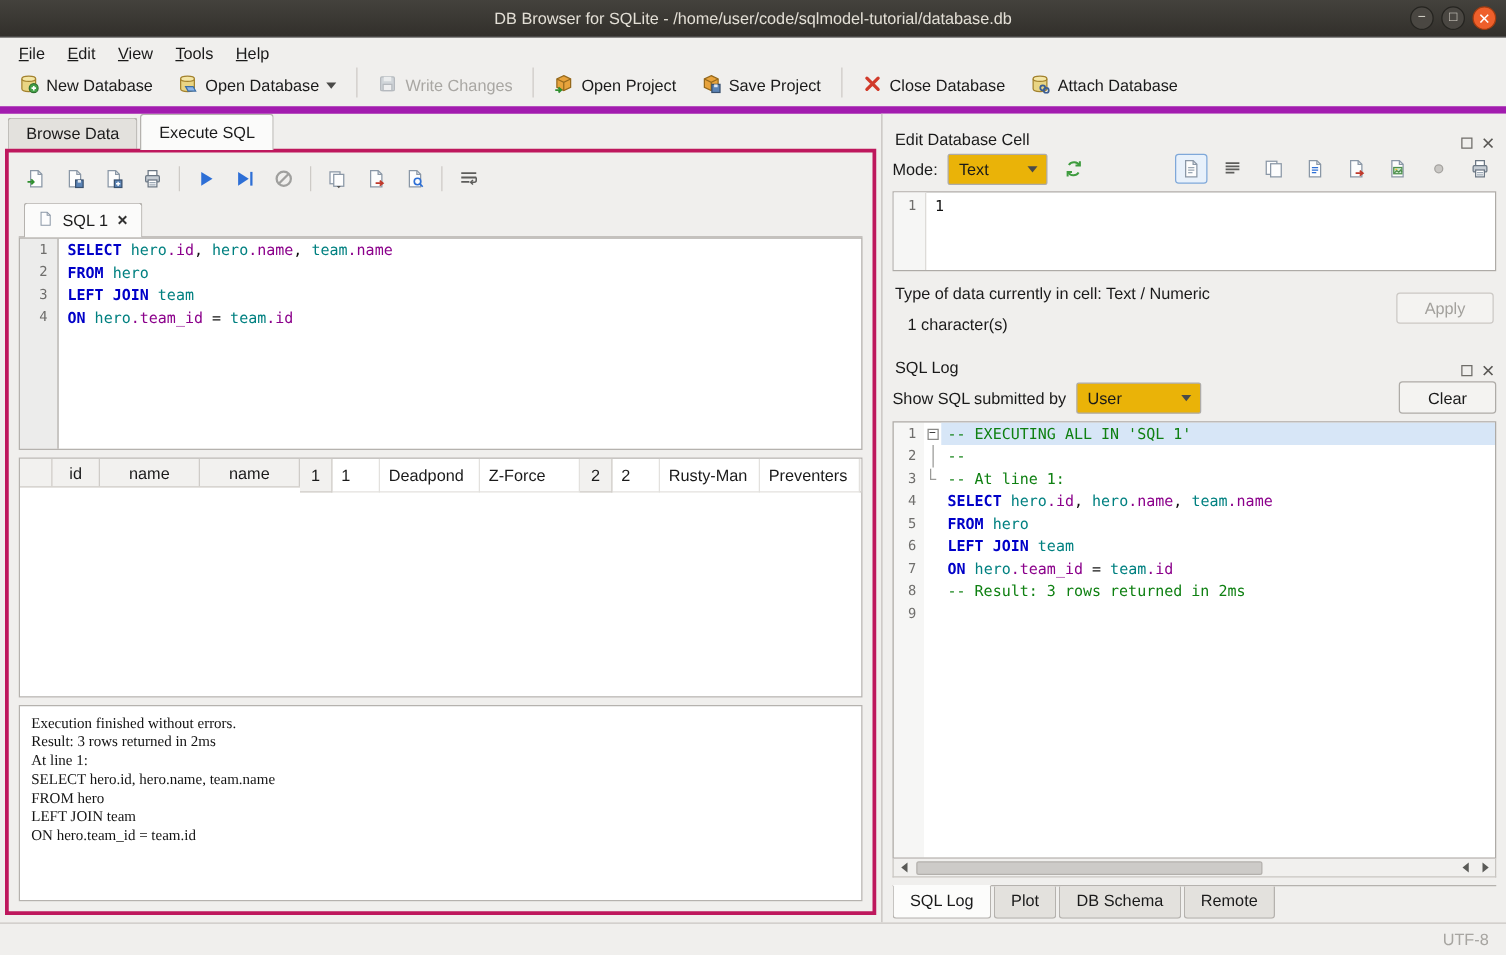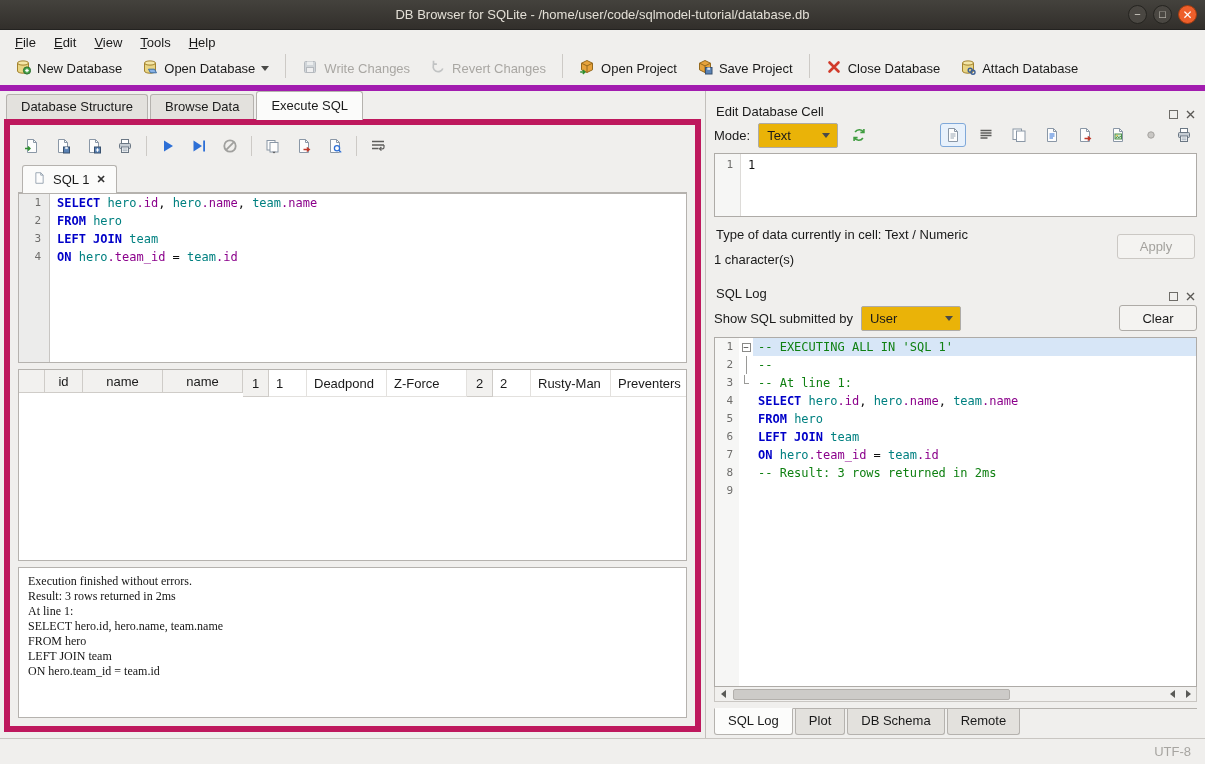--- a/index.html
+++ b/index.html
@@ -31,21 +31,21 @@
   
   .main{flex:1;display:flex;min-height:0}
   .left{width:705px;flex:none;display:flex;flex-direction:column;min-height:0}
   .right{flex:1;border-left:1px solid #c2bfbb;display:flex;flex-direction:column;min-height:0;padding:4px 8px 0 8px;background:#f0efed}
 
   
   .main-tabs{height:29px;display:flex;align-items:flex-end;padding-left:6px;flex:none}
   .mtab{height:26px;padding:4px 14px;background:#e3e1dd;border:1px solid #b5b2ae;border-bottom:none;border-radius:3px 3px 0 0;margin-right:2px;white-space:nowrap}
   .mtab.active{height:29px;background:#fbfbfa;position:relative;z-index:3;padding-top:6px}
 
-  .left-frame{flex:1;margin:-1px 4px 6px 4px;border:6px solid #be185d;background:#f0efed;padding:6px 8px 8px 8px;display:flex;flex-direction:column;min-height:0;position:relative;z-index:1}
+  .left-frame{flex:1;margin:-1px 4px 6px 4px;border:3px solid #be185d;background:#f0efed;padding:6px 8px 8px 8px;display:flex;flex-direction:column;min-height:0;position:relative;z-index:1}
 
   
   .sql-toolbar{height:30px;display:flex;align-items:center;gap:11px;padding:0 4px;flex:none}
   .sicon-btn{width:20px;height:20px;display:flex;align-items:center;justify-content:center}
   .ssep{width:1px;height:20px;background:#cdcac6}
 
   .sql-tabbar{height:30px;display:flex;align-items:flex-end;border-bottom:1px solid #b5b2ae;margin-top:2px;flex:none}
   .sql-tab{display:flex;align-items:center;gap:7px;background:#fbfbfa;border:1px solid #b5b2ae;border-bottom:none;border-radius:3px 3px 0 0;padding:5px 10px;margin-left:4px;margin-bottom:-1px}
 
   
@@ -94,21 +94,21 @@
   .icon-btn{width:26px;height:24px;display:flex;align-items:center;justify-content:center;border-radius:3px;border:1px solid transparent}
   .icon-btn.checked{border:1px solid #7fa8d9;background:#e8f1fb}
   .icon-group{margin-left:auto;display:flex;gap:7px;align-items:center}
 
   .cell-editor{height:64px;border:1px solid #aeaba7;background:#fff;display:flex;font-family:"DejaVu Sans Mono","Liberation Mono",monospace;font-size:12px;margin-top:2px;flex:none}
   .ce-gutter{width:26px;flex:none;background:#f6f6f5;border-right:1px solid #dddbd8;text-align:right;padding:4px 7px 0 0;color:#6f6e6c;font-size:11px}
   .ce-content{padding:4px 7px;color:#111}
 
   .info-block{position:relative;height:52px;margin-top:8px;flex:none}
   .info-line1{position:absolute;left:2px;top:2px}
-  .info-line2{position:absolute;left:0;top:27px}
+  .info-line2{position:absolute;left:12px;top:27px}
   .apply-btn{position:absolute;right:2px;top:9px;width:78px;height:25px;background:#f4f3f1;border:1px solid #cbc8c4;border-radius:3px;color:#a3a19d;display:flex;align-items:center;justify-content:center}
 
   .filter-row{height:34px;display:flex;align-items:center;gap:8px;flex:none}
   .clear-btn{margin-left:auto;width:78px;height:26px;background:#f4f3f1;border:1px solid #aeaba7;border-radius:3px;display:flex;align-items:center;justify-content:center}
 
   .log{flex:1;border:1px solid #aeaba7;background:linear-gradient(90deg,#f6f6f5 0 24px,#fff 24px);margin-top:2px;min-height:0}
   .log .gutter-num{width:24px;padding-right:6px}
   .fold{width:14px;flex:none;display:flex;align-items:center;justify-content:center}
   .foldbox{width:9px;height:9px;border:1px solid #8a8a88;background:#fff;font-size:9px;line-height:7px;text-align:center;color:#333}
   .foldline{width:1px;height:18px;background:#9a9a98}
@@ -169,27 +169,20 @@
       </div>
       <div class="tb-sep"></div>
       <div class="tb-btn disabled">
         <span><svg width="16" height="16" viewBox="0 0 16 16">
             <rect x="2.5" y="2.5" width="11" height="11" rx="1" fill="#aab6c2" stroke="#6e7a86"></rect>
             <rect x="5" y="2.5" width="6" height="3.5" fill="#e6ebf0"></rect>
             <rect x="4.5" y="8.5" width="7" height="5" fill="#eef1f4" stroke="#6e7a86"></rect>
           </svg></span>
         <span class="lbl">Write Changes</span>
       </div>
-      <div class="tb-btn disabled">
-        <span><svg width="16" height="16" viewBox="0 0 16 16">
-            <path d="M12.8 9.5A5 5 0 114.2 4.6" fill="none" stroke="#8a8e92" stroke-width="1.7"></path>
-            <path d="M3.5 1.8v3.4h3.4" fill="none" stroke="#8a8e92" stroke-width="1.7"></path>
-          </svg></span>
-        <span class="lbl">Revert Changes</span>
-      </div>
       <div class="tb-sep"></div>
       <div class="tb-btn">
         <span><svg width="16" height="16" viewBox="0 0 16 16">
             <path d="M8 1.5l5.5 2.7v6.6L8 13.5 2.5 10.8V4.2z" fill="#e7a33c" stroke="#96691c"></path>
             <path d="M2.5 4.2L8 6.9l5.5-2.7M8 6.9v6.6" fill="none" stroke="#96691c"></path>
             <path d="M1.2 13h5M3.8 11l2.2 2-2.2 2" stroke="#2f8f2f" stroke-width="1.4" fill="none"></path>
           </svg></span>
         <span class="lbl">Open Project</span>
       </div>
       <div class="tb-btn">
@@ -216,21 +209,20 @@
             <circle cx="13" cy="13.3" r="2" fill="none" stroke="#3d5f93" stroke-width="1.4"></circle>
           </svg></span>
         <span class="lbl">Attach Database</span>
       </div>
     </div>
 
   <div class="main">
 
     <div class="left">
       <div class="main-tabs" id="main-tabs">
-          <div class="mtab">Database Structure</div>
           <div class="mtab">Browse Data</div>
           <div class="mtab active">Execute SQL</div>
         </div>
       <div class="left-frame">
         <div class="sql-toolbar" id="sql-toolbar">
             <span class="sicon-btn">
               <svg width="16" height="16" viewBox="0 0 16 16">
                 <path d="M3.5 1.5h6l3 3v10h-9z" fill="#fdfdfd" stroke="#8a97a6"></path>
                 <path d="M9.5 1.5v3h3" fill="none" stroke="#8a97a6"></path>
                 <path d="M1 10.5h5.2M4 8.5l2 2-2 2" stroke="#2f8f2f" stroke-width="1.4" fill="none"></path>

